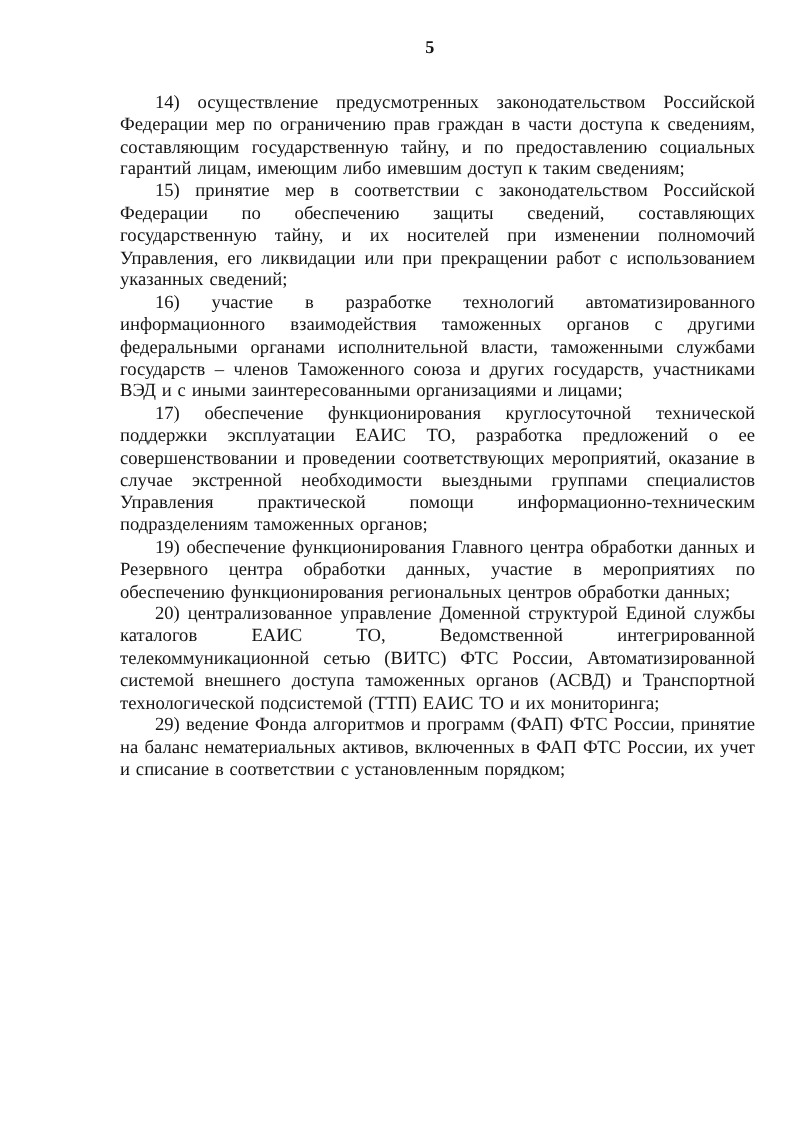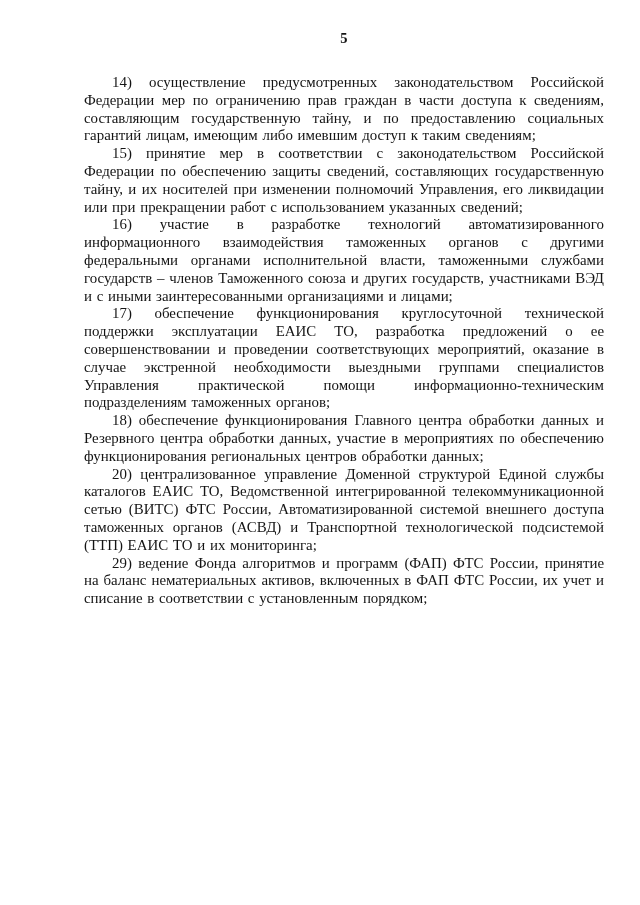--- a/index.html
+++ b/index.html
@@ -26,21 +26,21 @@
     left: 84px;
     right: 36px;
     text-align: center;
     font-size: 14.5px;
     font-weight: bold;
     letter-spacing: 0.5px;
   }
   .text-block {
     position: absolute;
     top: 74px;
-    left: 84px;
+    left: 96px;
     right: 36px;
   }
   .text-block p {
     margin: 0;
     padding: 0;
     font-size: 14.9px;
     line-height: 17.8px;
     text-align: justify;
     text-indent: 28px;
     word-spacing: 1px;
@@ -51,17 +51,17 @@
 <body>
 
 <div class="page">
   <div class="page-number">5</div>
 
   <div class="text-block">
     <p>14) осуществление предусмотренных законодательством Российской Федерации мер по ограничению прав граждан в части доступа к сведениям, составляющим государственную тайну, и по предоставлению социальных гарантий лицам, имеющим либо имевшим доступ к таким сведениям;</p>
     <p>15) принятие мер в соответствии с законодательством Российской Федерации по обеспечению защиты сведений, составляющих государственную тайну, и их носителей при изменении полномочий Управления, его ликвидации или при прекращении работ с использованием указанных сведений;</p>
     <p>16) участие в разработке технологий автоматизированного информационного взаимодействия таможенных органов с другими федеральными органами исполнительной власти, таможенными службами государств – членов Таможенного союза и других государств, участниками ВЭД и с иными заинтересованными организациями и лицами;</p>
     <p>17) обеспечение функционирования круглосуточной технической поддержки эксплуатации ЕАИС ТО, разработка предложений о ее совершенствовании и проведении соответствующих мероприятий, оказание в случае экстренной необходимости выездными группами специалистов Управления практической помощи информационно-техническим подразделениям таможенных органов;</p>
-    <p>18) обеспечение функционирования Главного центра обработки данных и Резервного центра обработки данных, участие в мероприятиях по обеспечению функционирования региональных центров обработки данных;</p>
+    <p>19) обеспечение функционирования Главного центра обработки данных и Резервного центра обработки данных, участие в мероприятиях по обеспечению функционирования региональных центров обработки данных;</p>
     <p>20) централизованное управление Доменной структурой Единой службы каталогов ЕАИС ТО, Ведомственной интегрированной телекоммуникационной сетью (ВИТС) ФТС России, Автоматизированной системой внешнего доступа таможенных органов (АСВД) и Транспортной технологической подсистемой (ТТП) ЕАИС ТО и их мониторинга;</p>
     <p>29) ведение Фонда алгоритмов и программ (ФАП) ФТС России, принятие на баланс нематериальных активов, включенных в ФАП ФТС России, их учет и списание в соответствии с установленным порядком;</p>
   </div>
 </div>
 
 </body></html>

